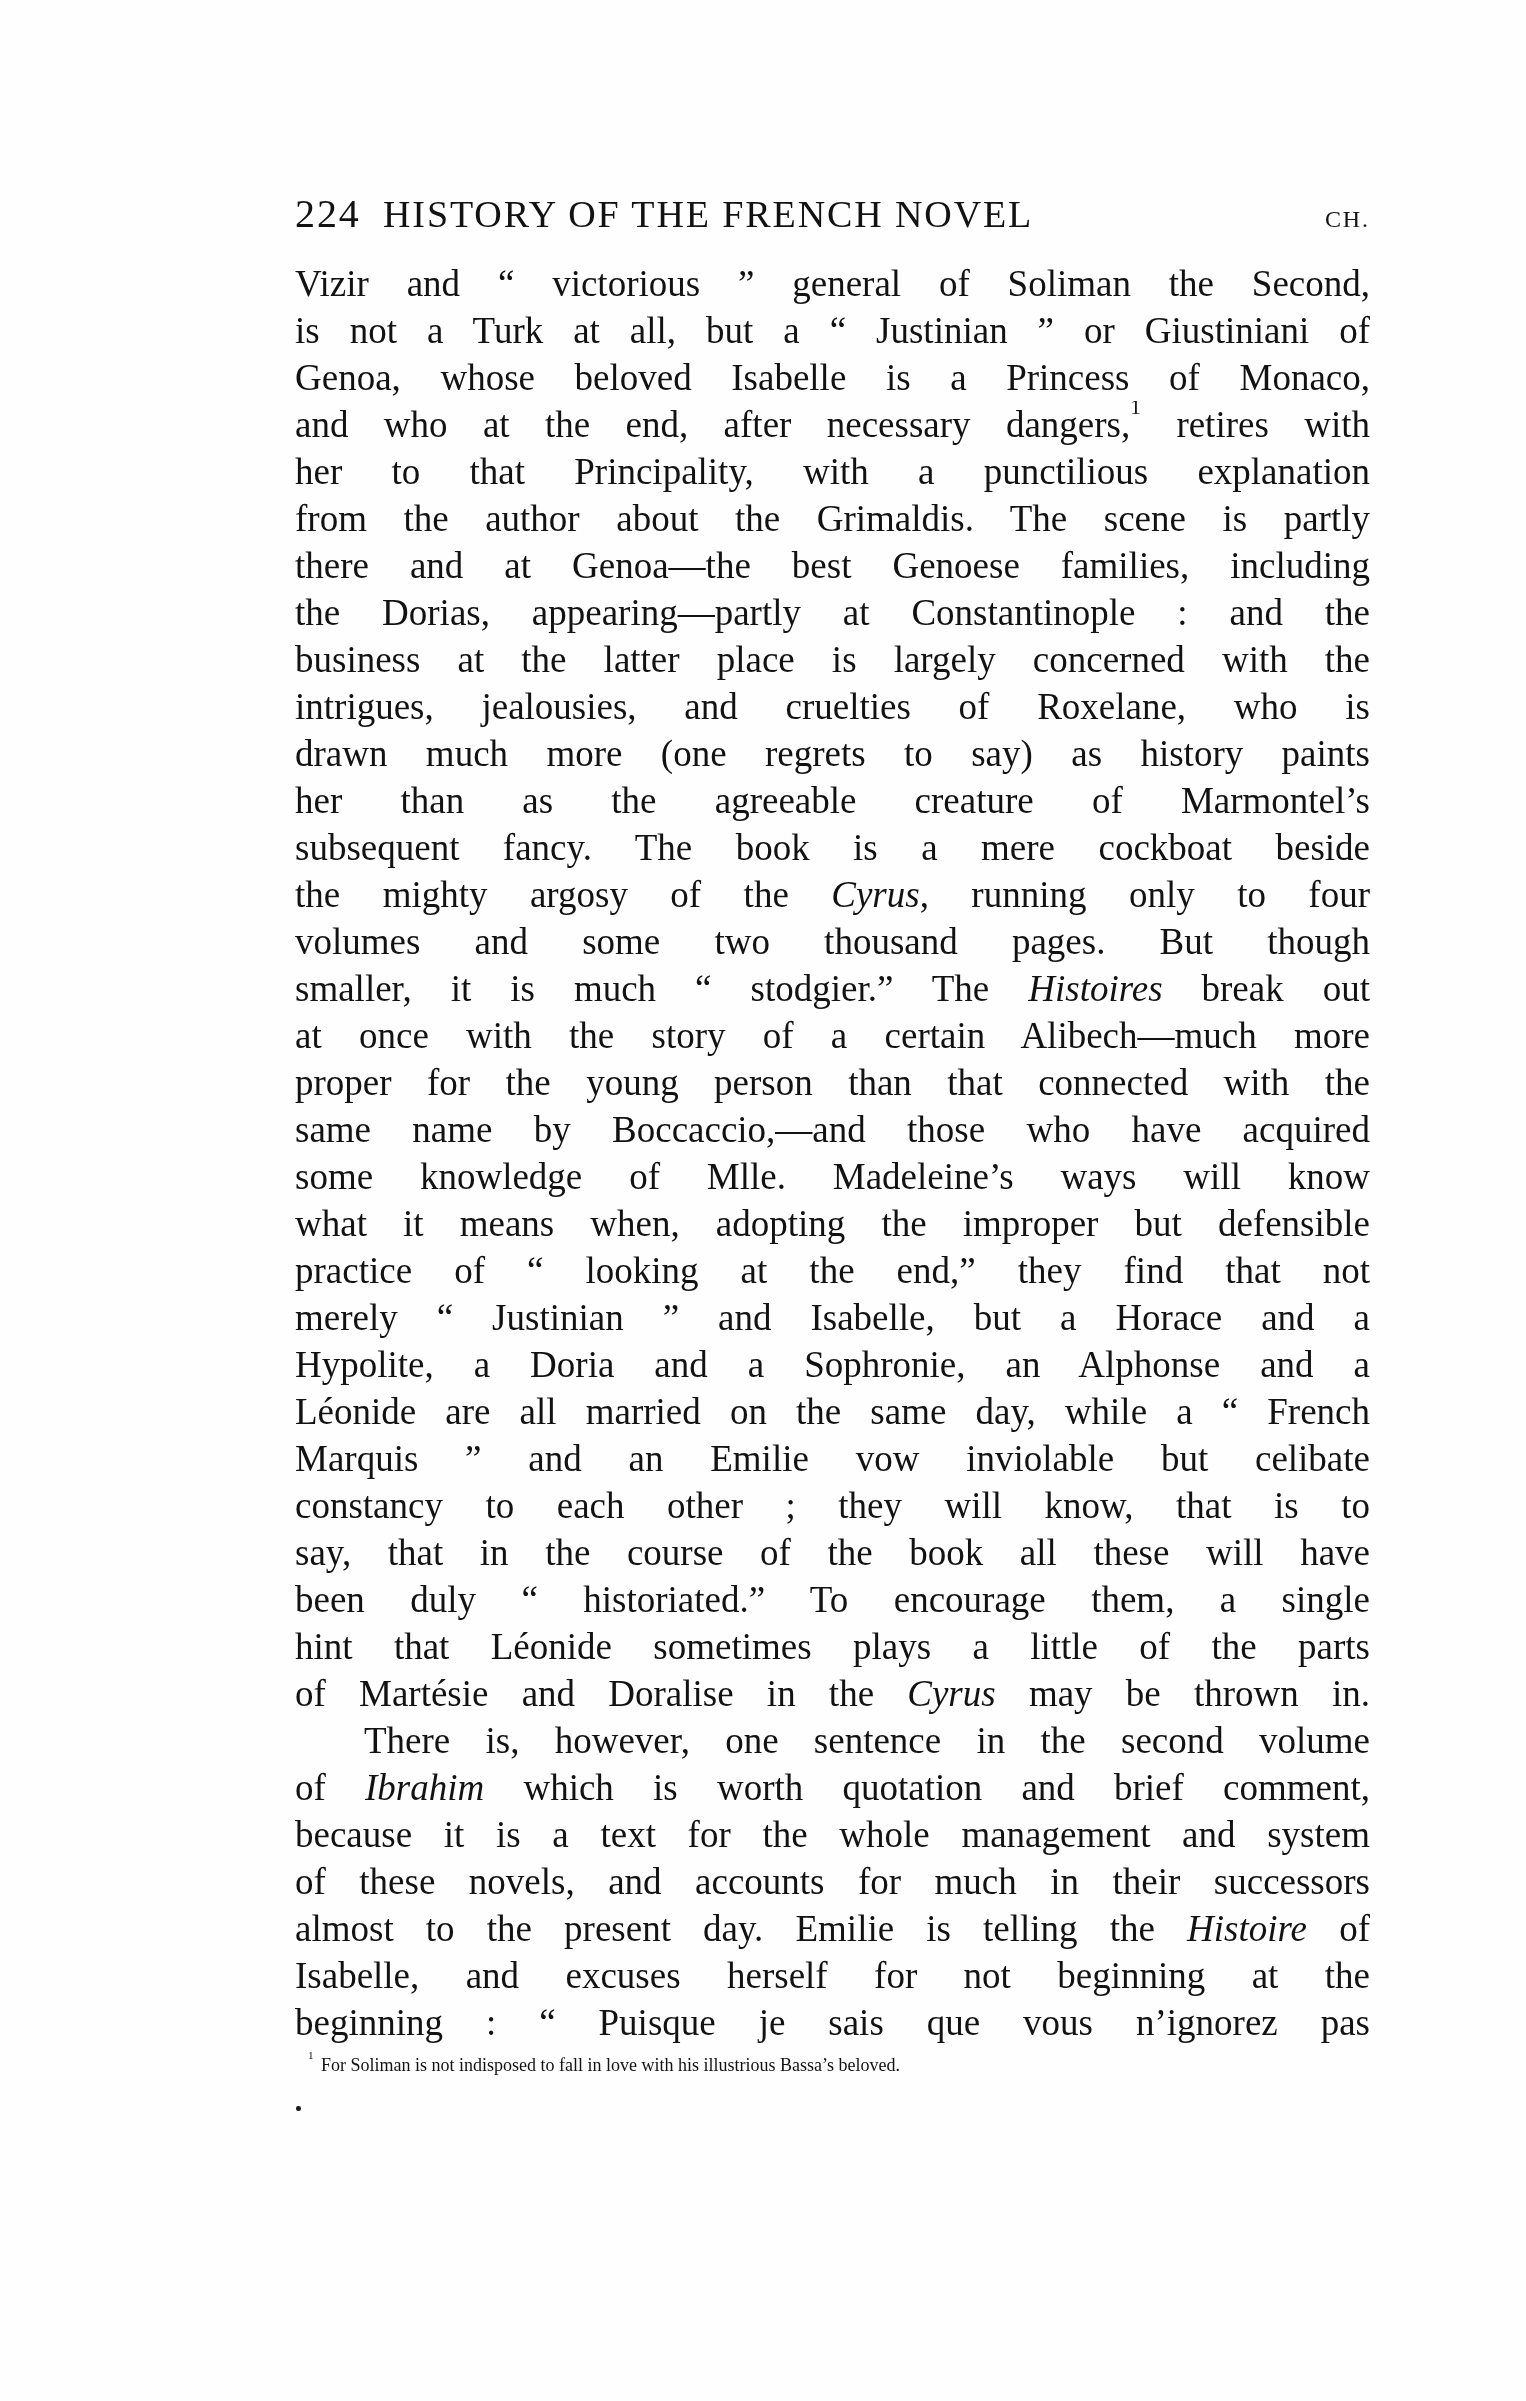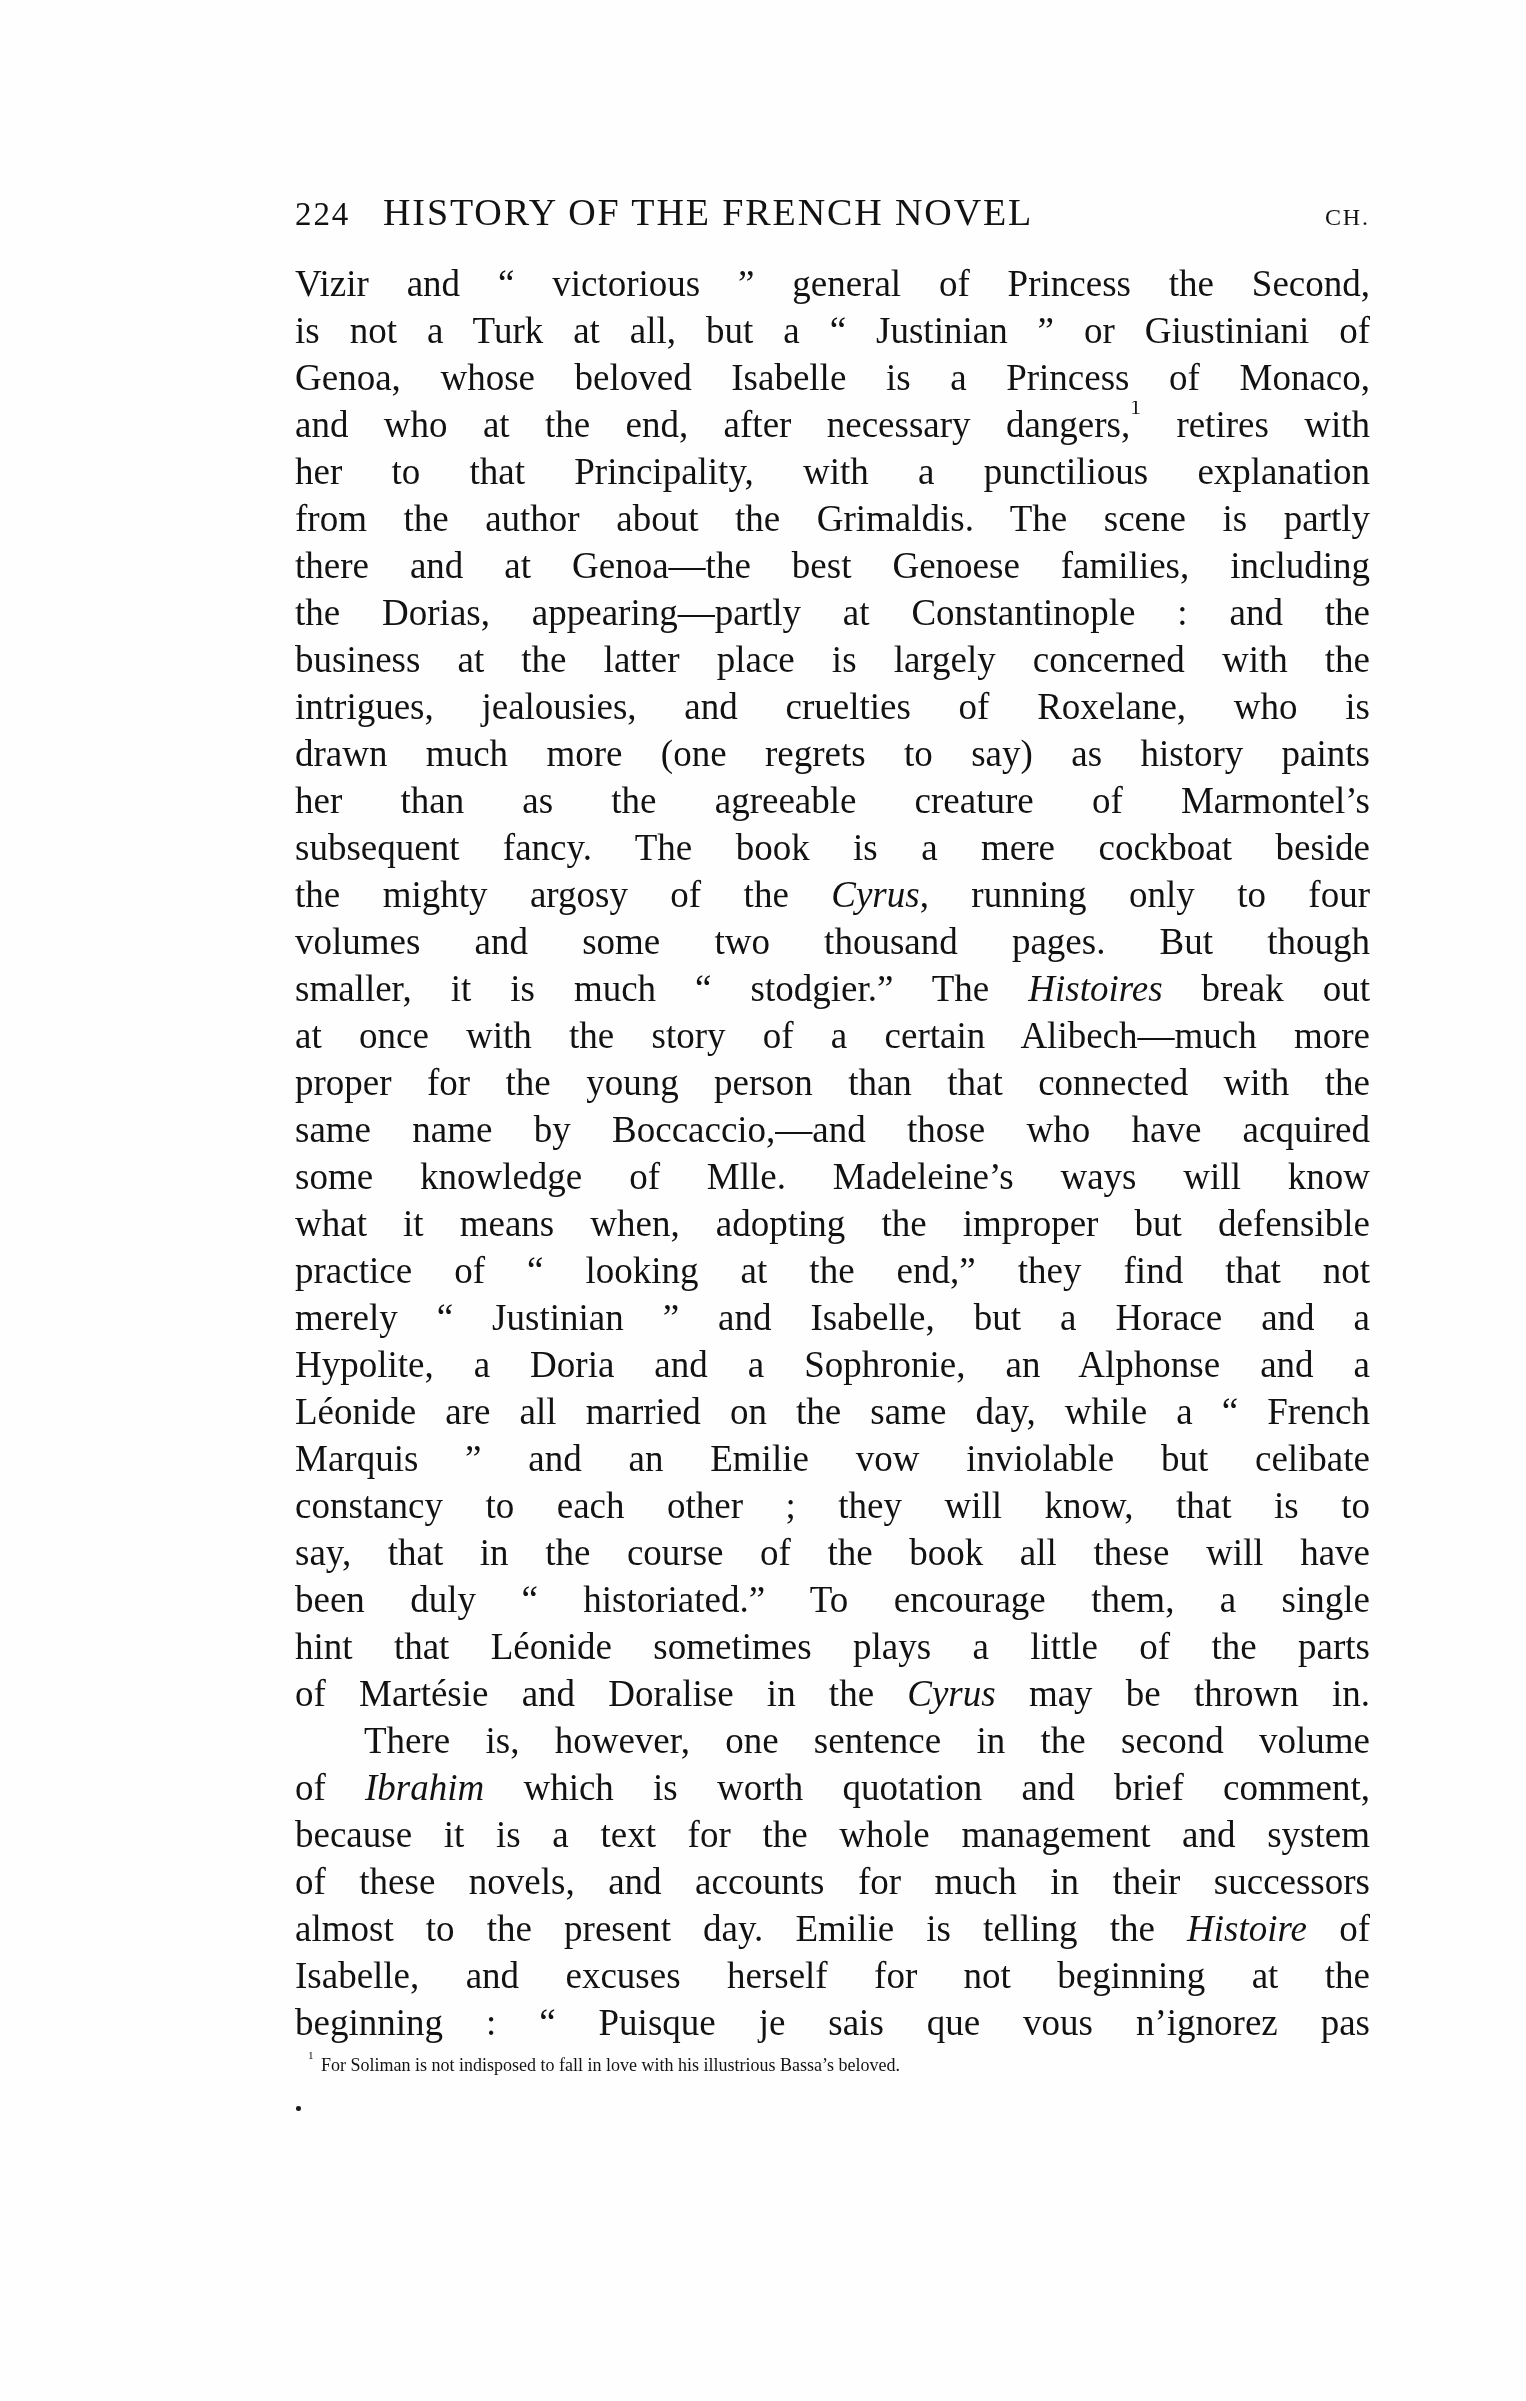--- a/index.html
+++ b/index.html
@@ -19,21 +19,21 @@
   
   .header {
     position: absolute;
     left: 295px;
     top: 190px;
     width: 1075px;
     display: flex;
     align-items: baseline;
   }
   .page-number {
-    font-size: 33px;
+    font-size: 40px;
     min-width: 88px;
     letter-spacing: 1.9px;
   }
   .running-title {
     flex: 1;
     text-align: left;
     font-size: 38px;
     letter-spacing: 1.9px;
     white-space: nowrap;
   }
@@ -104,21 +104,21 @@
 <div class="page">
 
   <div class="header">
     <span class="page-number">224</span>
     <span class="running-title">HISTORY OF THE FRENCH NOVEL</span>
     <span class="chapter-marker">CH.</span>
   </div>
 
   <div class="body-column">
 
-  <div class="line"><span>Vizir and “ victorious ” general of Princess the Second,</span></div>
+  <div class="line"><span>Vizir and “ victorious ” general of Soliman the Second,</span></div>
       <div class="line"><span>is not a Turk at all, but a “ Justinian ” or Giustiniani of</span></div>
       <div class="line"><span>Genoa, whose beloved Isabelle is a Princess of Monaco,</span></div>
       <div class="line"><span>and who at the end, after necessary dangers,</span><sup>1</sup><span> retires with</span></div>
       <div class="line"><span>her to that Principality, with a punctilious explanation</span></div>
       <div class="line"><span>from the author about the Grimaldis.  The scene is partly</span></div>
       <div class="line"><span>there and at Genoa—the best Genoese families, including</span></div>
       <div class="line"><span>the Dorias, appearing—partly at Constantinople : and the</span></div>
       <div class="line"><span>business at the latter place is largely concerned with the</span></div>
       <div class="line"><span>intrigues, jealousies, and cruelties of Roxelane, who is</span></div>
       <div class="line"><span>drawn much more (one regrets to say) as history paints</span></div>

